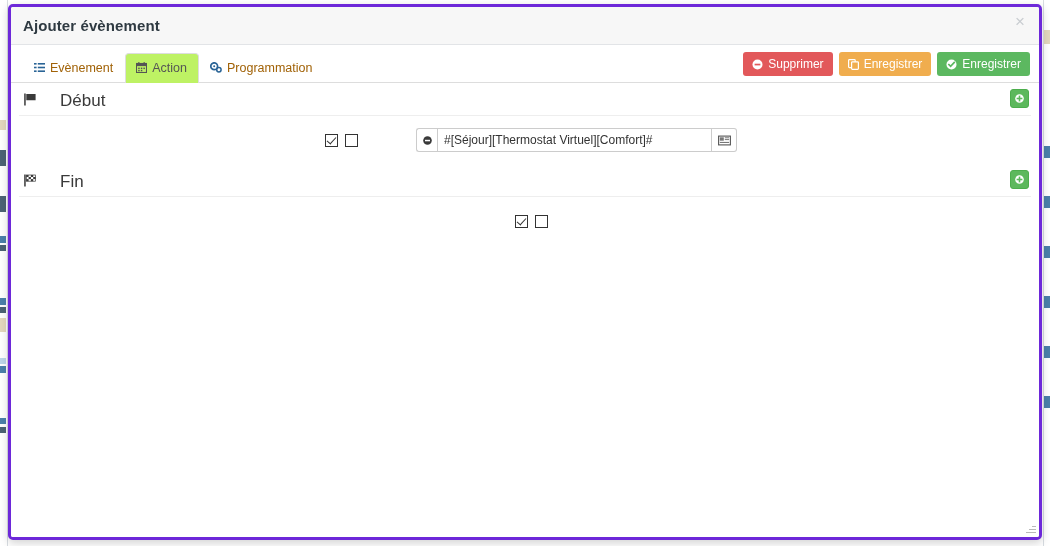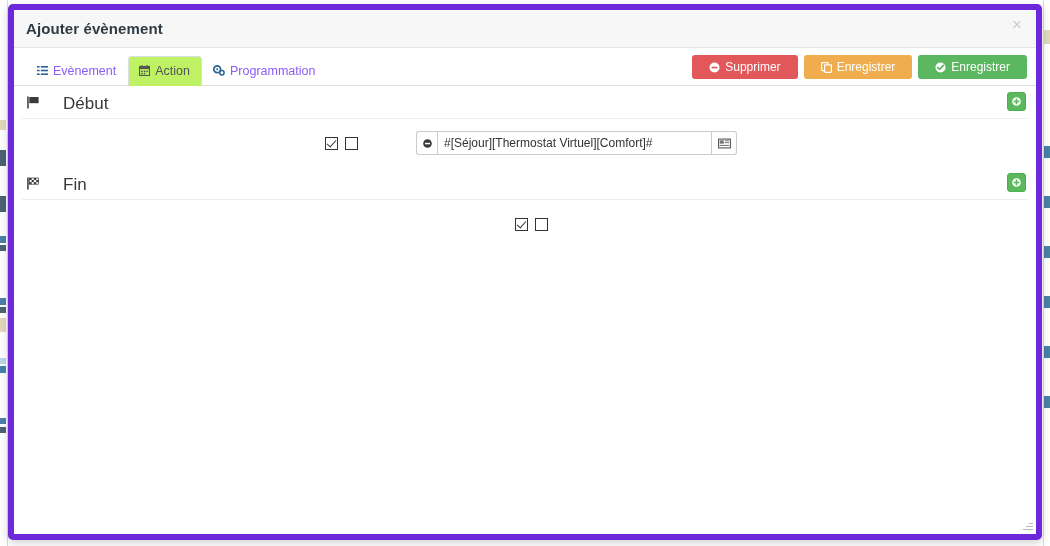--- a/index.html
+++ b/index.html
@@ -58,21 +58,21 @@
   }
 
   
   .modal {
     position: absolute;
     left: 8px;
     top: 4px;
     width: 1034px;
     height: 536px;
     background: #ffffff;
-    border: 6px solid #6d28d9;
+    border: 3px solid #6d28d9;
     border-radius: 5px;
     box-shadow: 0 3px 10px rgba(0,0,0,0.18);
     box-sizing: border-box;
     overflow: hidden;
   }
 
   .modal-header {
     position: relative;
     height: 38px;
     background: #f7f7f7;
@@ -118,21 +118,21 @@
     bottom: -1px;
     display: flex;
     align-items: flex-end;
   }
   .tab {
     display: flex;
     align-items: center;
     gap: 5px;
     padding: 7px 11px 7px 10px;
     font-size: 12.5px;
-    color: #8b5cf6;
+    color: #a16207;
     cursor: pointer;
     border: 1px solid transparent;
     border-bottom: none;
     border-radius: 4px 4px 0 0;
     background: transparent;
     white-space: nowrap;
     line-height: 1.2;
   }
   .tab.active {
     color: #555555;
@@ -151,21 +151,21 @@
     right: 9px;
     top: 7px;
     display: flex;
     gap: 6px;
   }
   .btn {
     display: inline-flex;
     align-items: center;
     gap: 5px;
     height: 24px;
-    padding: 0 17px;
+    padding: 0 9px;
     border: none;
     border-radius: 3px;
     color: #ffffff;
     font-size: 12px;
     font-family: "Liberation Sans", sans-serif;
     cursor: pointer;
     white-space: nowrap;
     line-height: 1;
   }
   .btn-danger  { background: #e2585a; }

